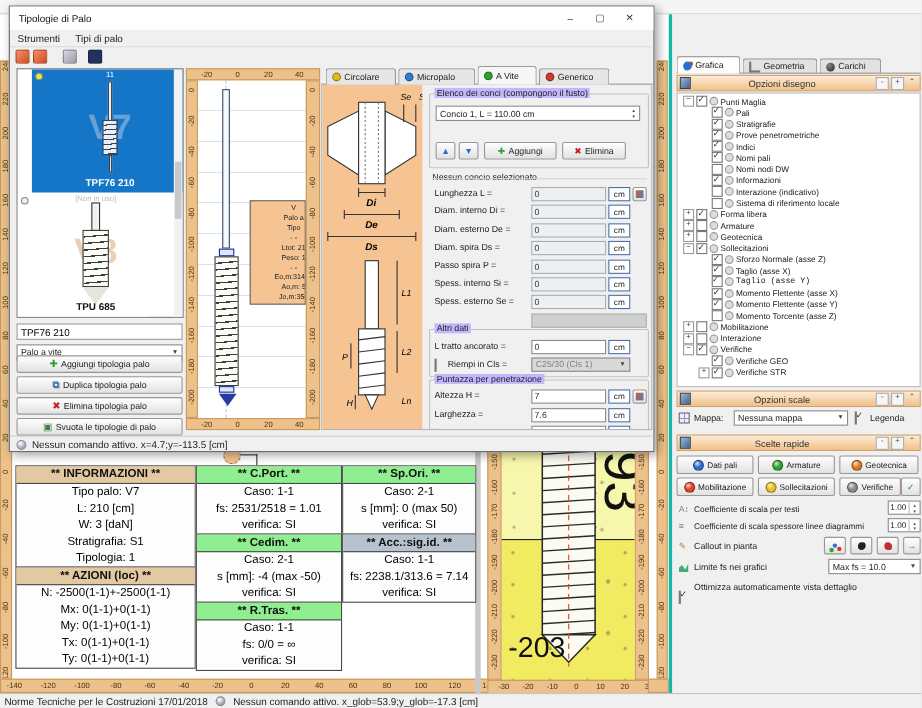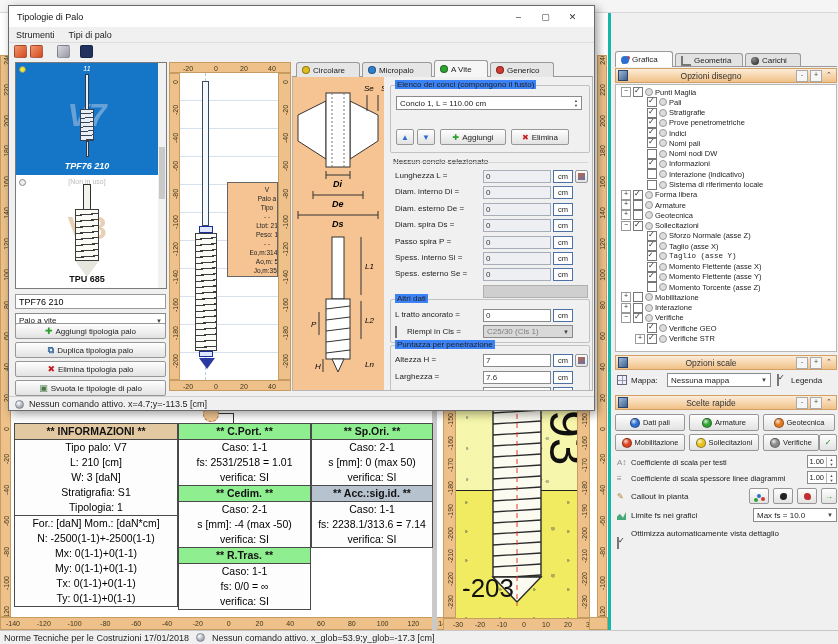--- a/index.html
+++ b/index.html
@@ -30,21 +30,21 @@
   .hdr .t{flex:1;text-align:center;font-size:8.5px;color:#333}
   .hbtn{width:10px;height:10px;border:1px solid #aaa;background:#f6f6f6;font-size:7px;line-height:8px;text-align:center;margin-left:2px;color:#444}
   .cubeic{width:8px;height:9px;background:linear-gradient(135deg,#9db9d8,#40618e);border:1px solid #2c4466}
   .sel{background:#fff;border:1px solid #8a8a8a;position:absolute;font-size:8px;display:flex;align-items:center;padding:0 3px;box-sizing:border-box;color:#222}
   .sel .ch{margin-left:auto;font-size:6px;color:#444}
   .sel.dis{background:#d9d9d9;color:#808080}
   .spin{position:absolute;background:#fff;border:1px solid #8a8a8a;box-sizing:border-box;font-size:7.5px;display:flex;align-items:center}
   .spin .v{flex:1;text-align:right;padding-right:2px}
   .spin .ud{width:9px;display:flex;flex-direction:column;border-left:1px solid #bbb;font-size:4px;line-height:5px;text-align:center;color:#555}
   .group{position:absolute;border:1px solid #c2c2c2;border-radius:2px}
-  .glab{position:absolute;font-size:8px;background:#3b82f6;padding:0 2px;color:#222;white-space:nowrap}
+  .glab{position:absolute;font-size:8px;background:#c4b5fd;padding:0 2px;color:#222;white-space:nowrap}
   .flabel{position:absolute;font-size:8px;color:#222;white-space:nowrap}
   .finput{position:absolute;height:13px;box-sizing:border-box;font-size:8px;line-height:11px;padding:0 2px;color:#333}
   .finput.dim{background:#edeff3;border:1px solid #a8aeb8}
   .finput.wht{background:#fff;border:1px solid #8a8a8a}
   .finput.dis{background:#cfcfcf;border:1px solid #b0b0b0}
   .unit{position:absolute;width:20px;height:13px;box-sizing:border-box;background:#fff;border:1px solid #4a72a8;font-size:7.5px;text-align:center;line-height:11px;color:#222}
   .coil{background:repeating-linear-gradient(175deg,#fcfcf7 0 4.8px,#3d3d3d 4.8px 6px);border:1px solid #3d3d3d;box-sizing:border-box}
   .coilS{background:repeating-linear-gradient(175deg,#e9eef5 0 3.4px,#33435a 3.4px 4.4px);border:1px solid #33435a;box-sizing:border-box}
   .dtab{position:absolute;height:15px;display:flex;align-items:center;gap:3px;font-size:8px;border:1px solid #9a9a9a;border-bottom:none;border-radius:3px 3px 0 0;background:#e6e6e6;padding:0 5px;box-sizing:border-box;color:#222}
   .dtab.act{background:#f6f6f6;height:17px;z-index:3}
@@ -132,21 +132,21 @@
       <div class="tcol" style="left: 14px; top: 424px; width: 164px;">
         <div class="tblock">
           <div class="th tan">** INFORMAZIONI **</div>
           <div class="trw">Tipo palo: V7</div>
           <div class="trw">L: 210 [cm]</div>
           <div class="trw">W: 3 [daN]</div>
           <div class="trw">Stratigrafia: S1</div>
           <div class="trw">Tipologia: 1</div>
         </div>
         <div class="tblock">
-          <div class="trw">For.: [daN] Mom.: [daN*cm]</div>
+          <div class="th tan">** AZIONI (loc) **</div>
           <div class="trw">N: -2500(1-1)+-2500(1-1)</div>
           <div class="trw">Mx: 0(1-1)+0(1-1)</div>
           <div class="trw">My: 0(1-1)+0(1-1)</div>
           <div class="trw">Tx: 0(1-1)+0(1-1)</div>
           <div class="trw">Ty: 0(1-1)+0(1-1)</div>
         </div>
       </div>
       <div class="tcol" style="left: 178px; top: 424px; width: 133px;">
         <div class="tblock">
           <div class="th green">** C.Port. **</div>
@@ -545,21 +545,21 @@
     <div class="abs" style="left:0;top:37px;width:585px;height:16px;display:flex;align-items:center;gap:3px;padding:0 5px;box-sizing:border-box">
       <span class="ticon" style="background:linear-gradient(135deg,#f0956a,#d44a20)"></span>
       <span class="ticon" style="background:linear-gradient(135deg,#f0956a,#d44a20)"></span>
       <span style="width:8px"></span>
       <span class="ticon" style="background:linear-gradient(135deg,#d8d8e0,#9a9aa8)"></span>
       <span style="width:4px"></span>
       <span class="ticon" style="background:#22325e"></span>
     </div>
 
     <div class="abs" style="left:6px;top:56px;width:152px;height:227px;background:#fff;border:1px solid #7a7a7a;overflow:hidden" id="pilelist">
-        <div class="abs" style="left: 0px; top: 0px; width: 142px; height: 112px; background: rgb(21, 118, 200); overflow: hidden; font-style: italic;">
+        <div class="abs" style="left: 13px; top: 0px; width: 142px; height: 112px; background: rgb(21, 118, 200); overflow: hidden;">
           <div class="abs" style="left: 3px; top: 3px; width: 7px; height: 7px; border-radius: 50%; background: rgb(232, 232, 56); border: 1px solid rgb(136, 136, 136);"></div>
           <div class="abs" style="left: 0px; top: 2px; width: 142px; text-align: center; font-size: 7px; color: rgb(255, 255, 255);">11</div>
           <div class="abs" style="left: 0px; top: 34px; width: 142px; text-align: center; font-size: 32px; font-weight: 700; color: rgba(205, 215, 230, 0.45);">V7</div>
           <div class="abs" style="left: 69px; top: 11px; width: 4px; height: 64px; background: rgb(232, 238, 244); border: 1px solid rgb(42, 58, 74);"></div>
           <div class="coilS abs" style="left: 64px; top: 46px; width: 14px; height: 32px;"></div>
           <div class="abs" style="left: 70px; top: 78px; width: 3px; height: 16px; background: rgb(223, 228, 234); border: 1px solid rgb(42, 58, 74);"></div>
           <div class="abs" style="left: 0px; top: 98px; width: 142px; text-align: center; font-size: 9px; font-weight: 700; color: rgb(255, 255, 255);">TPF76 210</div>
         </div>
         <div class="abs" style="left: 0px; top: 113px; width: 119px; height: 112px; background: rgb(255, 255, 255); overflow: hidden;">
           <div class="abs" style="left: 3px; top: 3px; width: 7px; height: 7px; border-radius: 50%; background: rgb(238, 238, 238); border: 1px solid rgb(136, 136, 136);"></div>

